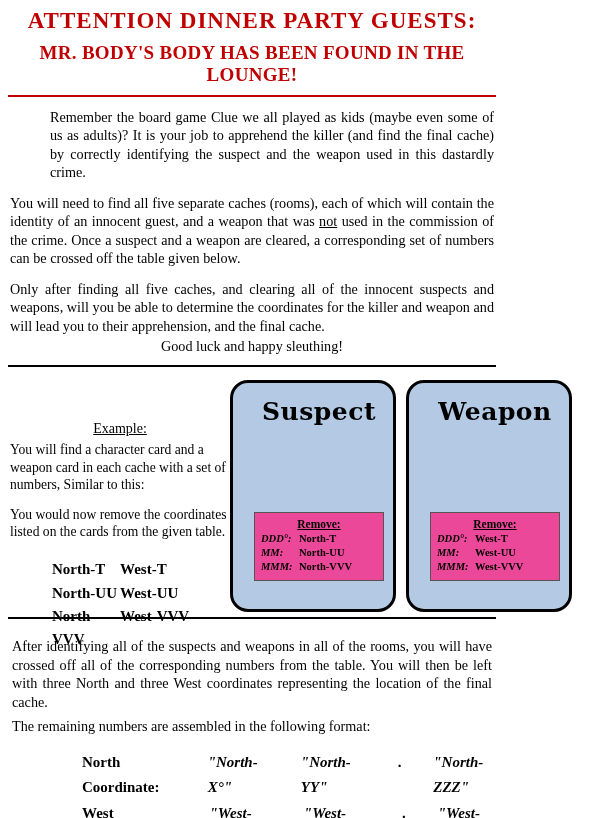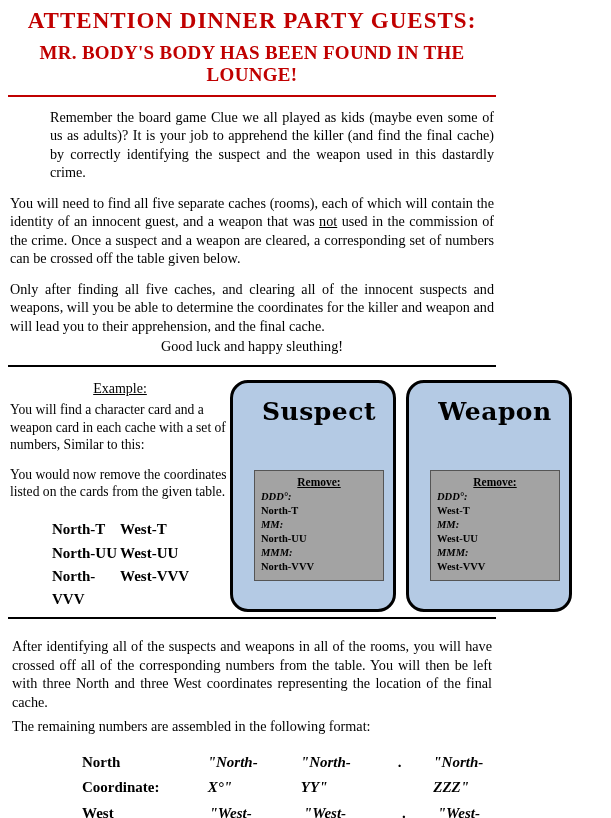--- a/index.html
+++ b/index.html
@@ -85,20 +85,21 @@
     width: 258px;
     font-size: 13.6px;
     line-height: 1.28;
     padding-left: 2px;
   }
   .example-title {
     text-align: center;
     text-decoration: underline;
     margin-bottom: 3px;
     font-size: 14px;
+    margin-top: 40px;
   }
   .example-p {
     margin: 0 0 12px 0;
   }
   .coord-table {
     margin-top: 18px;
     font-weight: bold;
     font-size: 15px;
     line-height: 1.55;
   }
@@ -139,37 +140,36 @@
     font-weight: bold;
     font-size: 25px;
     letter-spacing: 0.5px;
     margin-top: 6px;
     text-align: center;
   }
   .remove-box {
     margin-top: auto;
     margin-bottom: 22px;
     width: 130px;
-    background: #a3a3a3;
+    background: #ec4899;
     border: 1px solid #555;
     padding: 5px 6px 7px 6px;
     box-sizing: border-box;
   }
   .remove-title {
     text-align: center;
     font-weight: bold;
     font-size: 11.5px;
     text-decoration: underline;
     margin-bottom: 2px;
   }
   .remove-row {
     display: flex;
     font-size: 10.5px;
     line-height: 1.32;
-    flex-direction: column;
   }
   .remove-key {
     width: 38px;
     font-style: italic;
     font-weight: bold;
   }
   .remove-val {
     font-weight: bold;
   }
 

